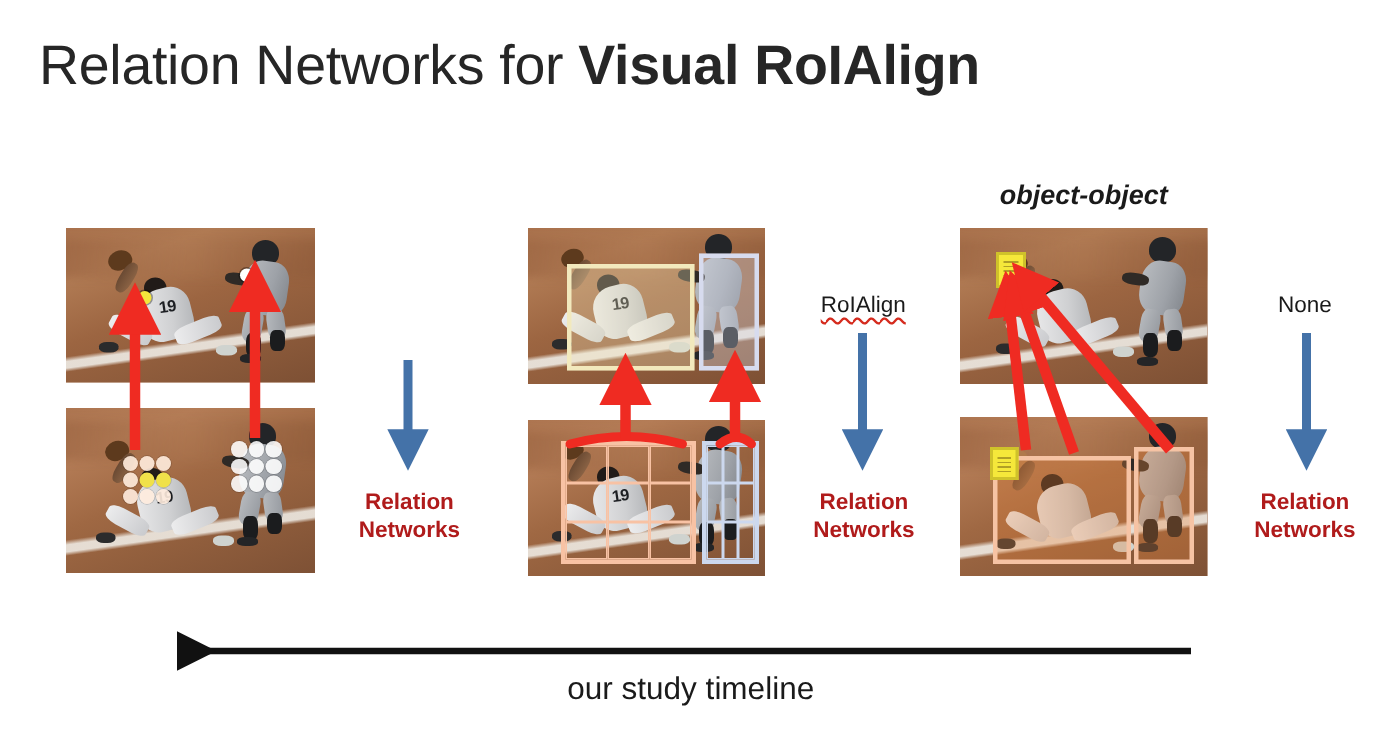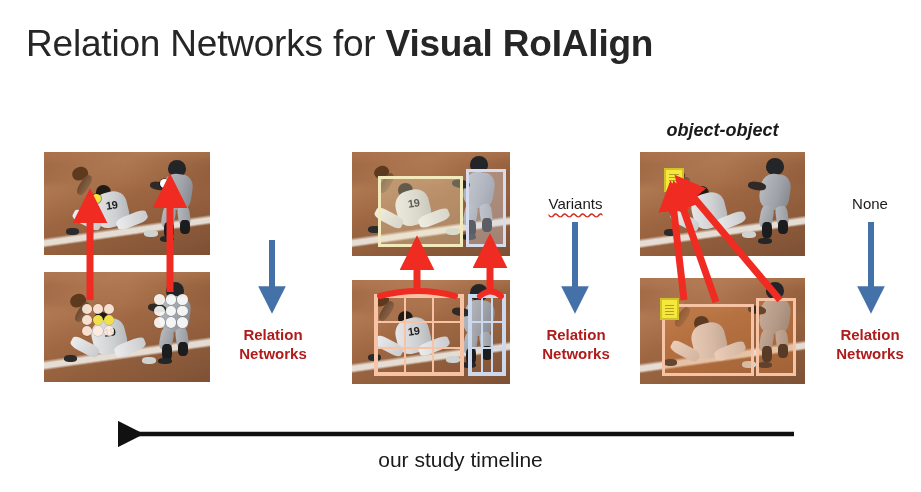--- a/index.html
+++ b/index.html
@@ -529,21 +529,21 @@
     <line x1="272" y1="240" x2="272" y2="300" stroke="#4472a8" stroke-width="6" marker-end="url(#bhead)"></line>
     <line x1="575" y1="222" x2="575" y2="300" stroke="#4472a8" stroke-width="6" marker-end="url(#bhead)"></line>
     <line x1="871" y1="222" x2="871" y2="300" stroke="#4472a8" stroke-width="6" marker-end="url(#bhead)"></line>
   </svg>
   <div class="rn-text" style="left:218px; top:325px; width:110px;">
     <div>Relation</div>
     <div>Networks</div>
   </div>
 
   <div class="conn-label spell" style="left:528px; top:194px; width:95px;">
-    <span>Variants</span>
+    <span>RoIAlign</span>
   </div>
   <div class="rn-text" style="left:522px; top:325px; width:108px;">
     <div>Relation</div>
     <div>Networks</div>
   </div>
 
   <div class="conn-label" style="left:822px; top:194px; width:96px;">
     <span>None</span>
   </div>
   <div class="rn-text" style="left:818px; top:325px; width:104px;">

